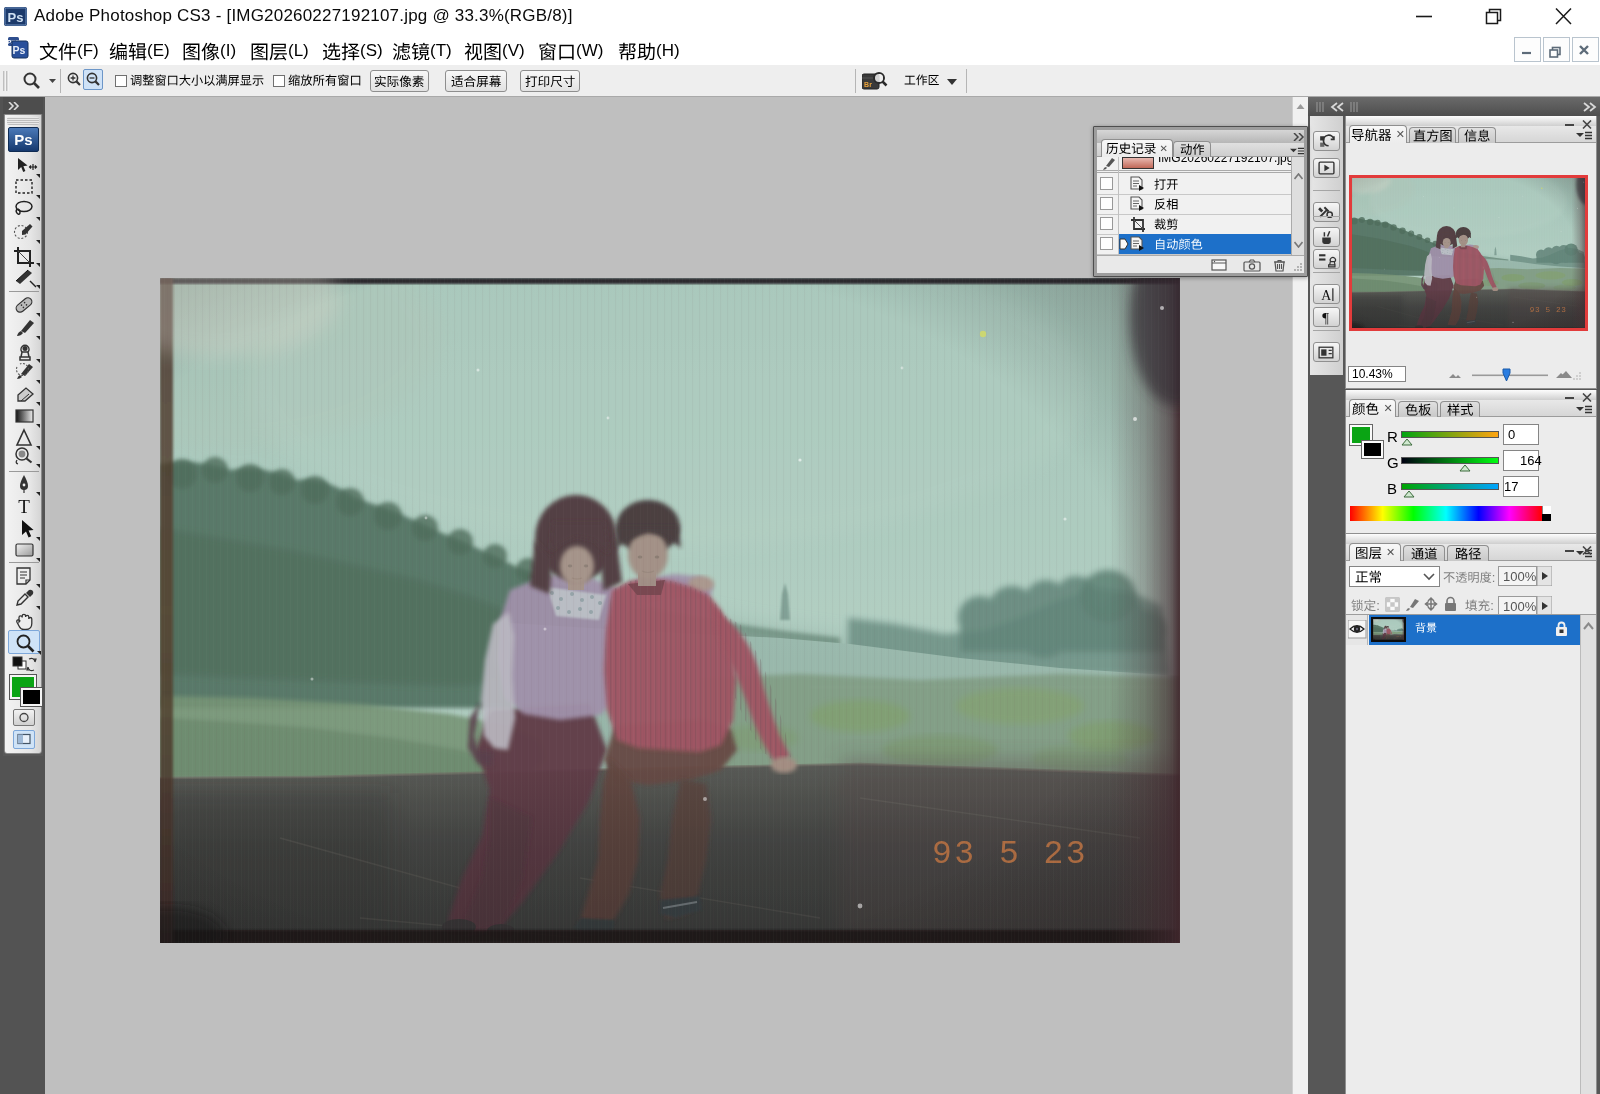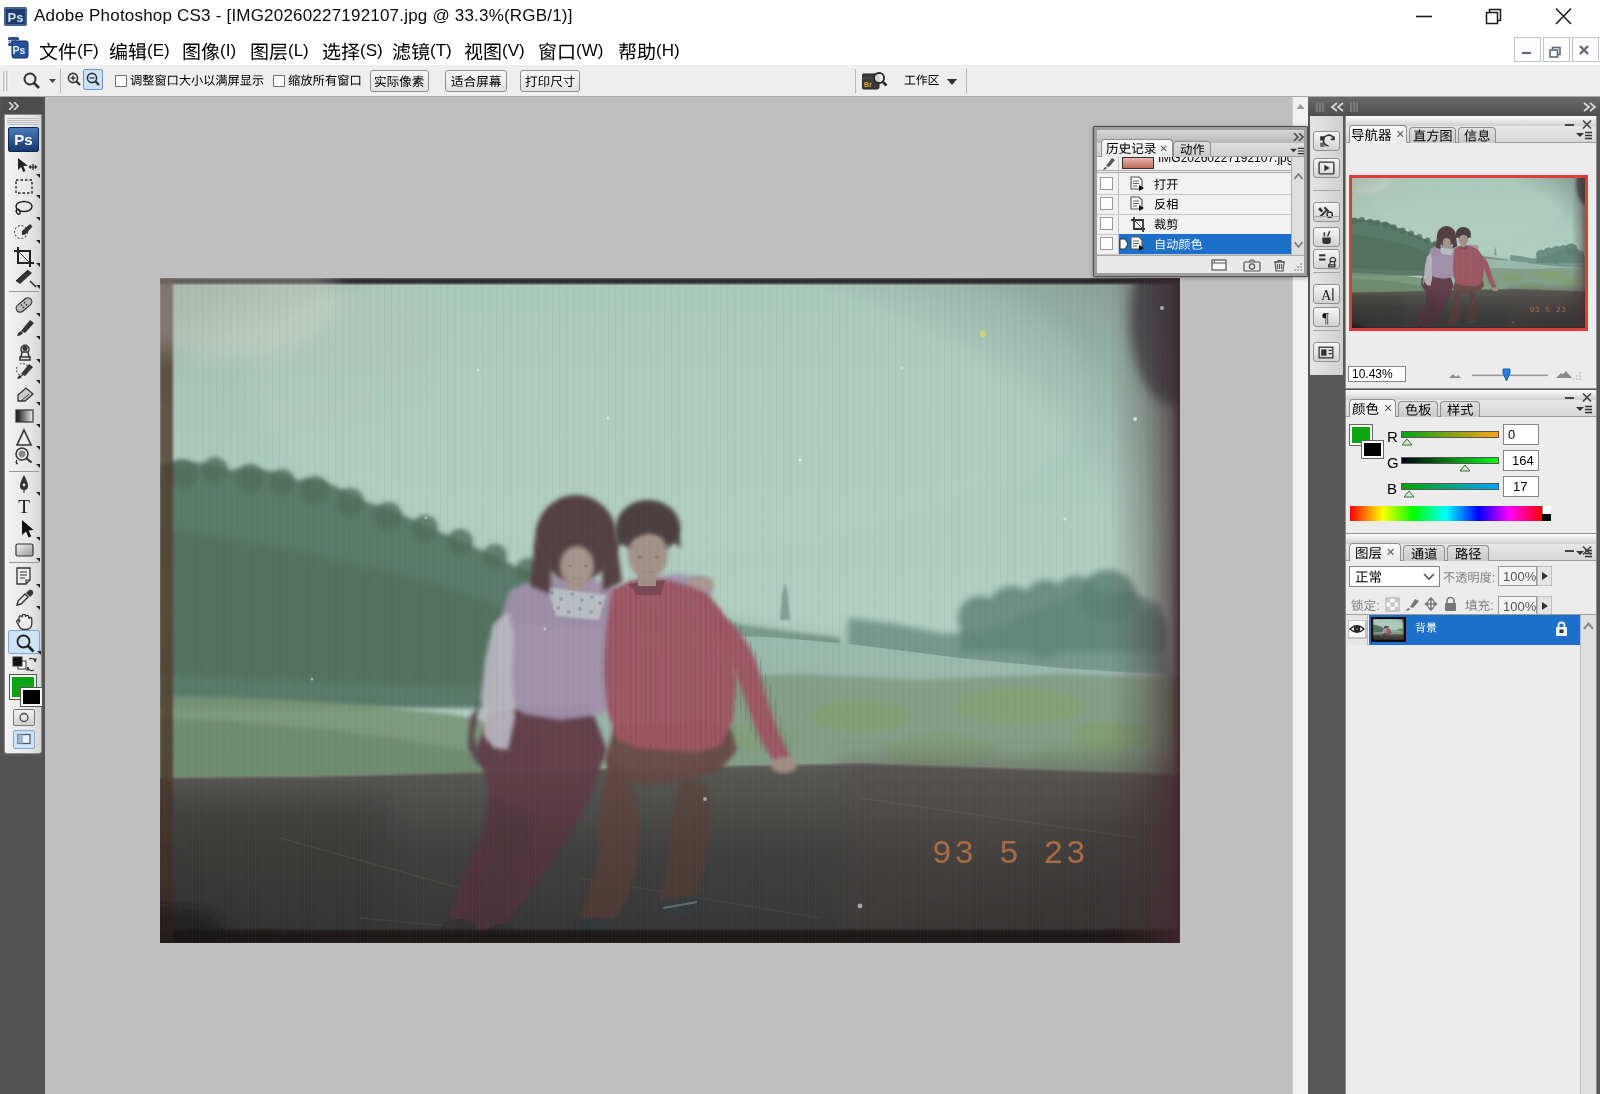--- a/index.html
+++ b/index.html
@@ -233,21 +233,21 @@
 </g>
 <rect width="1020" height="665" fill="url(#vstr)" opacity=".18"></rect>
 </symbol>
 </svg>
 <div class="ab titlebar">
     <svg class="ab" style="left:4px;top:7px" width="23" height="19" viewBox="0 0 23 19">
 <rect width="23" height="19" rx="2" fill="#1c3a6b"></rect>
       <rect x="1" y="1" width="21" height="17" rx="1.5" fill="none" stroke="#6f90c0" stroke-width="1"></rect>
 <text x="11.5" y="14.5" text-anchor="middle" font-size="13" font-weight="bold" fill="#cfe0f2" font-family="Liberation Sans">Ps</text>
     </svg>
-    <div class="ab" style="left:34px;top:6px;"><span style="font-size:17px;color:#0a0a0a;letter-spacing:.2px">Adobe Photoshop CS3 - [IMG20260227192107.jpg @ 33.3%(RGB/1)]</span></div>
+    <div class="ab" style="left:34px;top:6px;"><span style="font-size:17px;color:#0a0a0a;letter-spacing:.2px">Adobe Photoshop CS3 - [IMG20260227192107.jpg @ 33.3%(RGB/8)]</span></div>
     <svg class="ab" style="left:1404px;top:0" width="196" height="33" viewBox="0 0 196 33">
 <path d="M12,16.5 H28" stroke="#1a1a1a" stroke-width="1.6"></path>
 <rect x="85.5" y="9.5" width="11" height="11" fill="none" stroke="#1a1a1a" stroke-width="1.5"></rect>
 <rect x="82.5" y="12.5" width="11" height="11" fill="#fff" stroke="#1a1a1a" stroke-width="1.5"></rect>
 <path d="M152,8.5 L167,24 M167,8.5 L152,24" stroke="#1a1a1a" stroke-width="1.5"></path>
     </svg>
   </div>
 <div class="ab menubar">
     <svg class="ab" style="left:8px;top:4px" width="22" height="23" viewBox="0 0 22 23">
 <rect x="0" y="0" width="11" height="9" rx="1.5" fill="#2e4e8e"></rect>
@@ -789,27 +789,27 @@
     <div class="ab" style="left:55px;top:41px;width:98px;height:7px;background:linear-gradient(90deg,#00a411,#ffa411);border:1px solid #555"></div>
     <svg class="ab" style="left:55px;top:48px" width="12" height="8" viewBox="0 0 12 8">
       <path d="M6,1 L11,7 H1 Z" fill="#cfe8cf" stroke="#3a6a3a"></path>
     </svg>
     <div class="ab pfield" style="left:157px;top:34px;width:36px;height:21px;font-size:13px;line-height:20px;padding-left:4px">0</div>
     <div class="ab" style="left:41px;top:64px;font-size:15px">G</div>
     <div class="ab" style="left:55px;top:67px;width:98px;height:7px;background:linear-gradient(90deg,#000011,#00ff11);border:1px solid #555"></div>
     <svg class="ab" style="left:113px;top:74px" width="12" height="8" viewBox="0 0 12 8">
       <path d="M6,1 L11,7 H1 Z" fill="#cfe8cf" stroke="#3a6a3a"></path>
     </svg>
-    <div class="ab pfield" style="left:157px;top:60px;width:36px;height:21px;font-size:13px;line-height:20px;padding-left:8px">164</div>
+    <div class="ab pfield" style="left:157px;top:60px;width:36px;height:21px;font-size:13px;line-height:20px;padding-left:16px">164</div>
     <div class="ab" style="left:41px;top:90px;font-size:15px">B</div>
     <div class="ab" style="left:55px;top:93px;width:98px;height:7px;background:linear-gradient(90deg,#00a400,#00a4ff);border:1px solid #555"></div>
     <svg class="ab" style="left:57px;top:100px" width="12" height="8" viewBox="0 0 12 8">
       <path d="M6,1 L11,7 H1 Z" fill="#cfe8cf" stroke="#3a6a3a"></path>
     </svg>
-    <div class="ab pfield" style="left:157px;top:86px;width:36px;height:21px;font-size:13px;line-height:20px;padding-left:9px">17</div>
+    <div class="ab pfield" style="left:157px;top:86px;width:36px;height:21px;font-size:13px;line-height:20px;padding-left:0">17</div>
     <div class="ab" style="left:4px;top:116px;width:192px;height:15px;background:linear-gradient(90deg,#f00,#ff0 17%,#0f0 33%,#0ff 50%,#00f 67%,#f0f 83%,#f00)"></div>
     <div class="ab" style="left:196px;top:116px;width:9px;height:8px;background:#fff;border-left:1px solid #888"></div>
     <div class="ab" style="left:196px;top:124px;width:9px;height:7px;background:#000"></div>
   </div>
 <svg class="ab" style="left:1564px;top:393px" width="30" height="10" viewBox="0 0 30 10">
     <path d="M1,5 h9" stroke="#444" stroke-width="2"></path>
     <path d="M19,0.5 l8,8 M27,0.5 l-8,8" stroke="#444" stroke-width="1.6"></path>
   </svg>
 <div class="ab panel" style="top:534px;height:560px;border-bottom:none">
     <div class="phead"></div>

